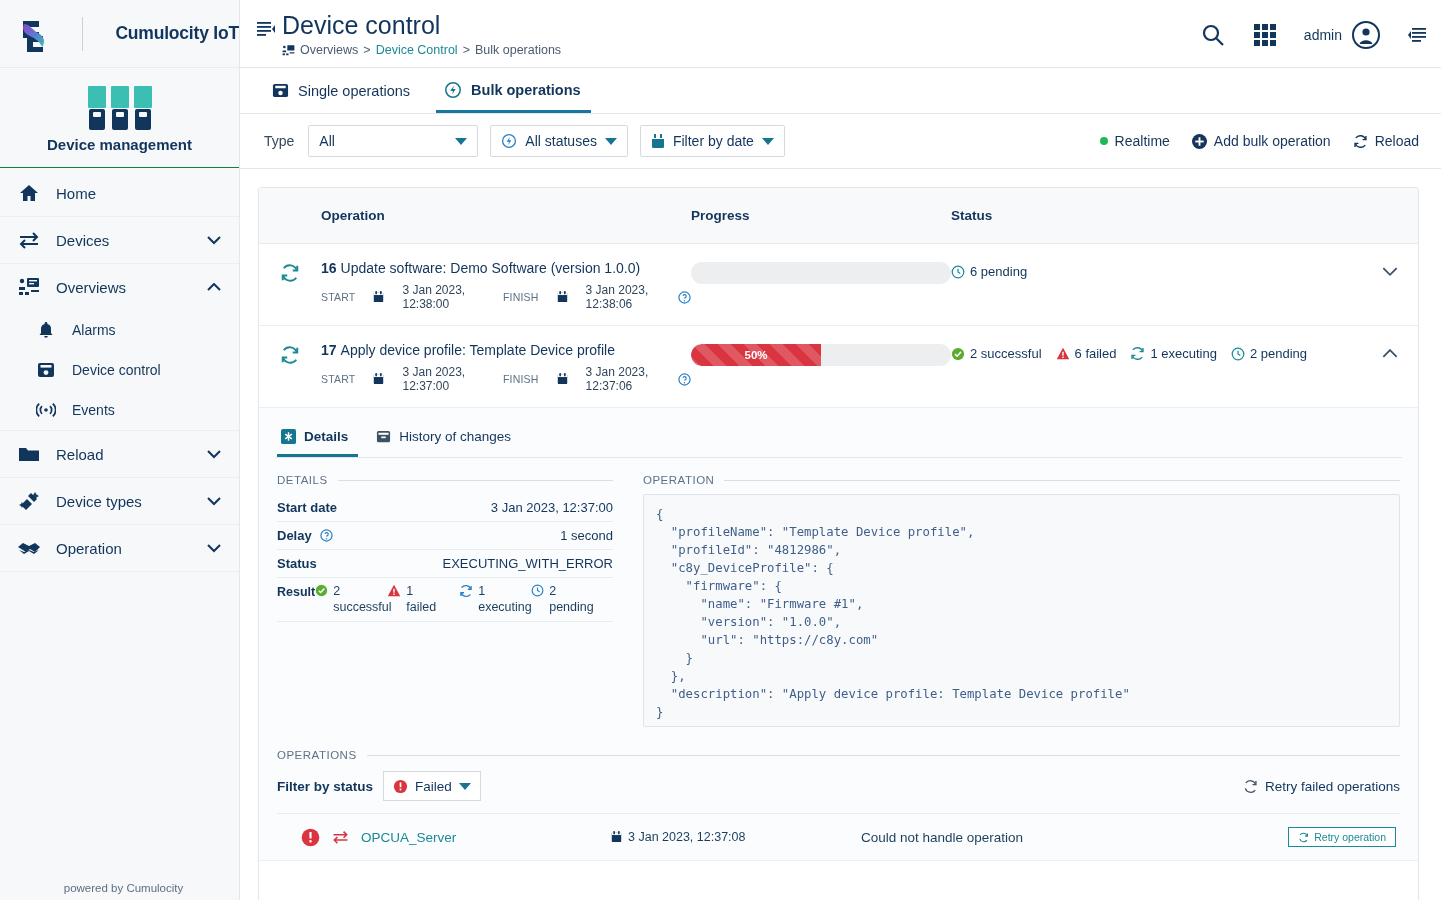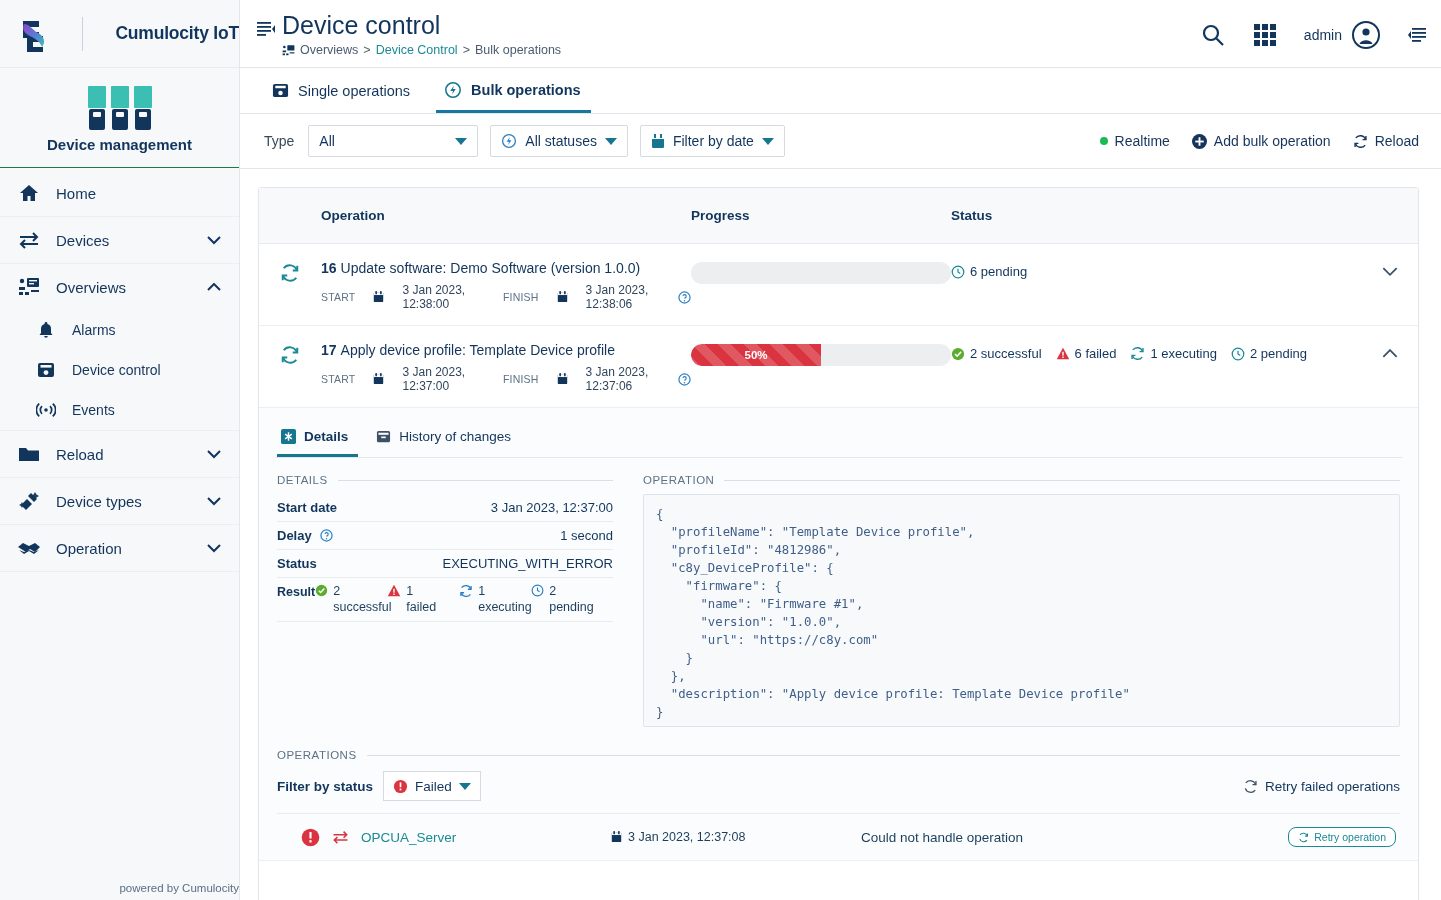--- a/index.html
+++ b/index.html
@@ -56,21 +56,21 @@
   }
   .nav-icon { width: 26px; height: 24px; display:flex; align-items:center; justify-content:center; color: #12355c; flex: 0 0 26px;}
   .nav-label { font-size: 14.5px; color: #12355c; flex: 1 1 auto; }
   .nav-item.top .nav-label { font-size: 15px; }
   .chev { color: #12355c; font-size: 12px; line-height: 1; }
   .sub-item { display:flex; align-items:center; height: 40px; padding-left: 34px; gap: 14px; cursor:pointer;}
   .sub-icon { width: 24px; height:22px; display:flex; align-items:center; justify-content:center; color:#12355c;}
   .sub-label { font-size: 14px; color: #12355c; }
   .powered {
     position: absolute; bottom: 6px; left: 8px; right: 0;
-    text-align: right; font-size: 11.5px; color: #5b6f84;
+    text-align: center; font-size: 11.5px; color: #5b6f84;
   }
 
   
   .main { flex: 1 1 auto; height: 900px; background: #ffffff; position: relative; overflow: hidden;}
   .topbar {
     height: 68px; display:flex; align-items: flex-start;
     border-bottom: 1px solid #e3e6ea; background:#fff;
     padding: 8px 14px 0 14px;
   }
   .collapse-icon { width: 20px; height: 20px; margin: 12px 6px 0 2px; color:#12355c; flex:0 0 20px;}
@@ -178,21 +178,21 @@
   .ops-bar { display:flex; align-items:center; margin-top: 10px; }
   .filter-lbl { font-size: 13.5px; font-weight:bold; color:#12355c; margin-right:10px;}
   .failed-select { height:30px; border:1px solid #d4dae0; background:#fff; display:flex; align-items:center; gap:7px; padding: 0 9px; font-size:13.5px; color:#12355c; cursor:pointer;}
   .retry-all { margin-left:auto; display:flex; align-items:center; gap:7px; font-size:13.5px; color:#12355c; cursor:pointer;}
   .op-row { display:flex; align-items:center; border-top:1px solid #e8ecef; padding: 13px 4px; margin-top: 12px; font-size:13px;}
   .op-c1 { width: 330px; display:flex; align-items:center; gap:12px; padding-left:20px;}
   .op-c2 { width: 250px; display:flex; align-items:center; gap:6px; font-size:12.5px;}
   .op-c3 { flex:1 1 auto; font-size:13.5px;}
   .op-c4 { width: 150px; display:flex; justify-content:flex-end;}
   .retry-btn {
-    border:1px solid #1b8a96; color:#1b8a96; background:#fff; border-radius:8px;
+    border:1px solid #1b8a96; color:#1b8a96; background:#fff; border-radius:0;
     height:20px; padding: 0 9px; font-size:10.5px; display:flex; align-items:center; gap:5px; cursor:pointer;
   }
   .dev-link { color:#1b8a96; cursor:pointer; font-size:13.5px;}
   svg { display:block; }
 </style>
 </head>
 <body>
 
 <div class="app">
 

